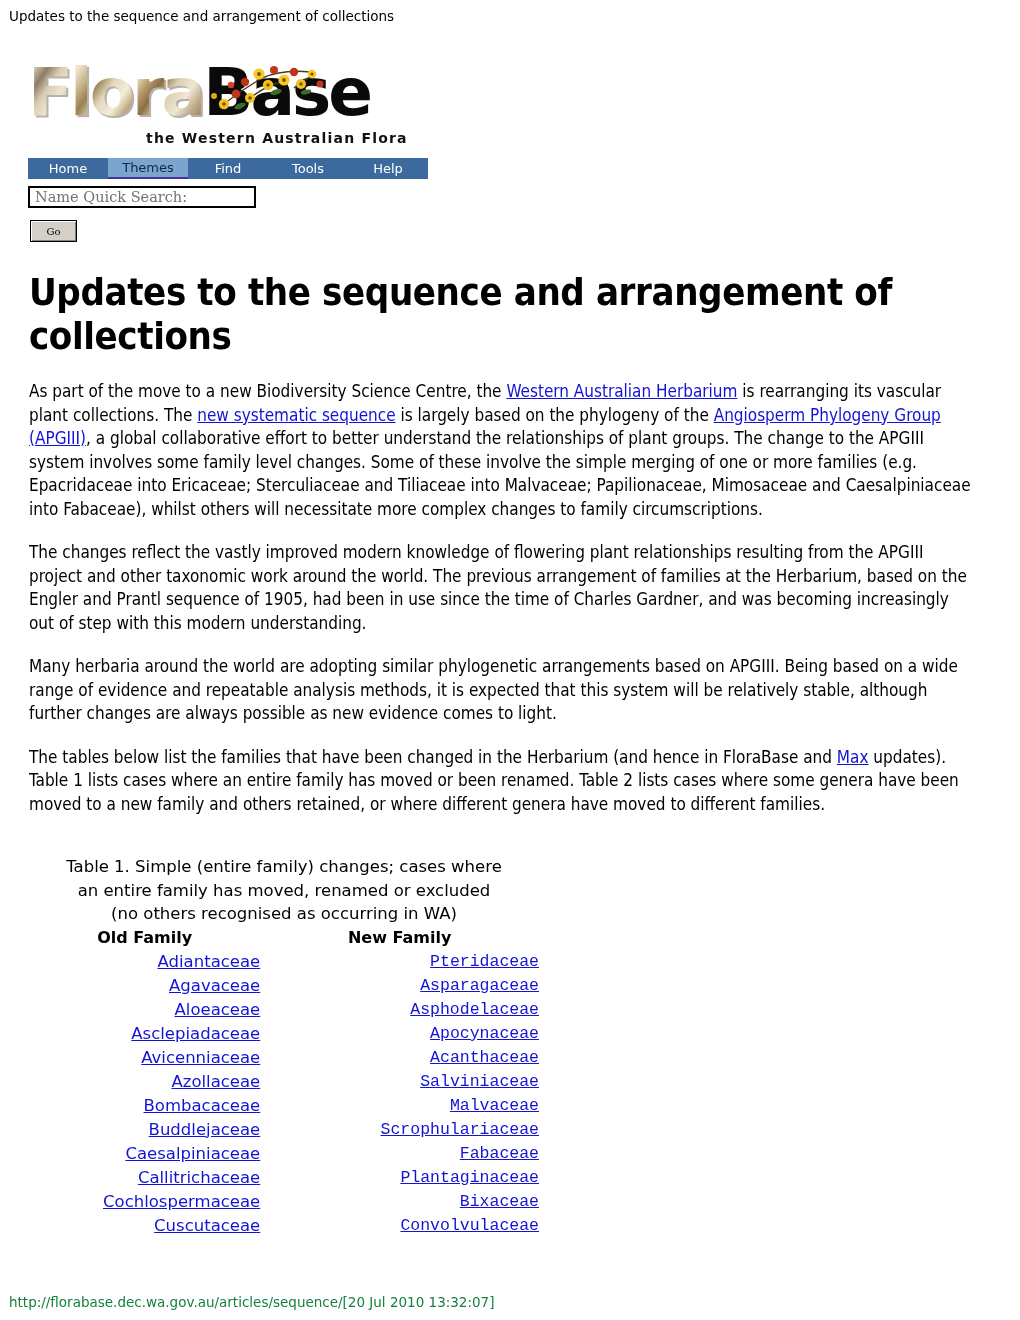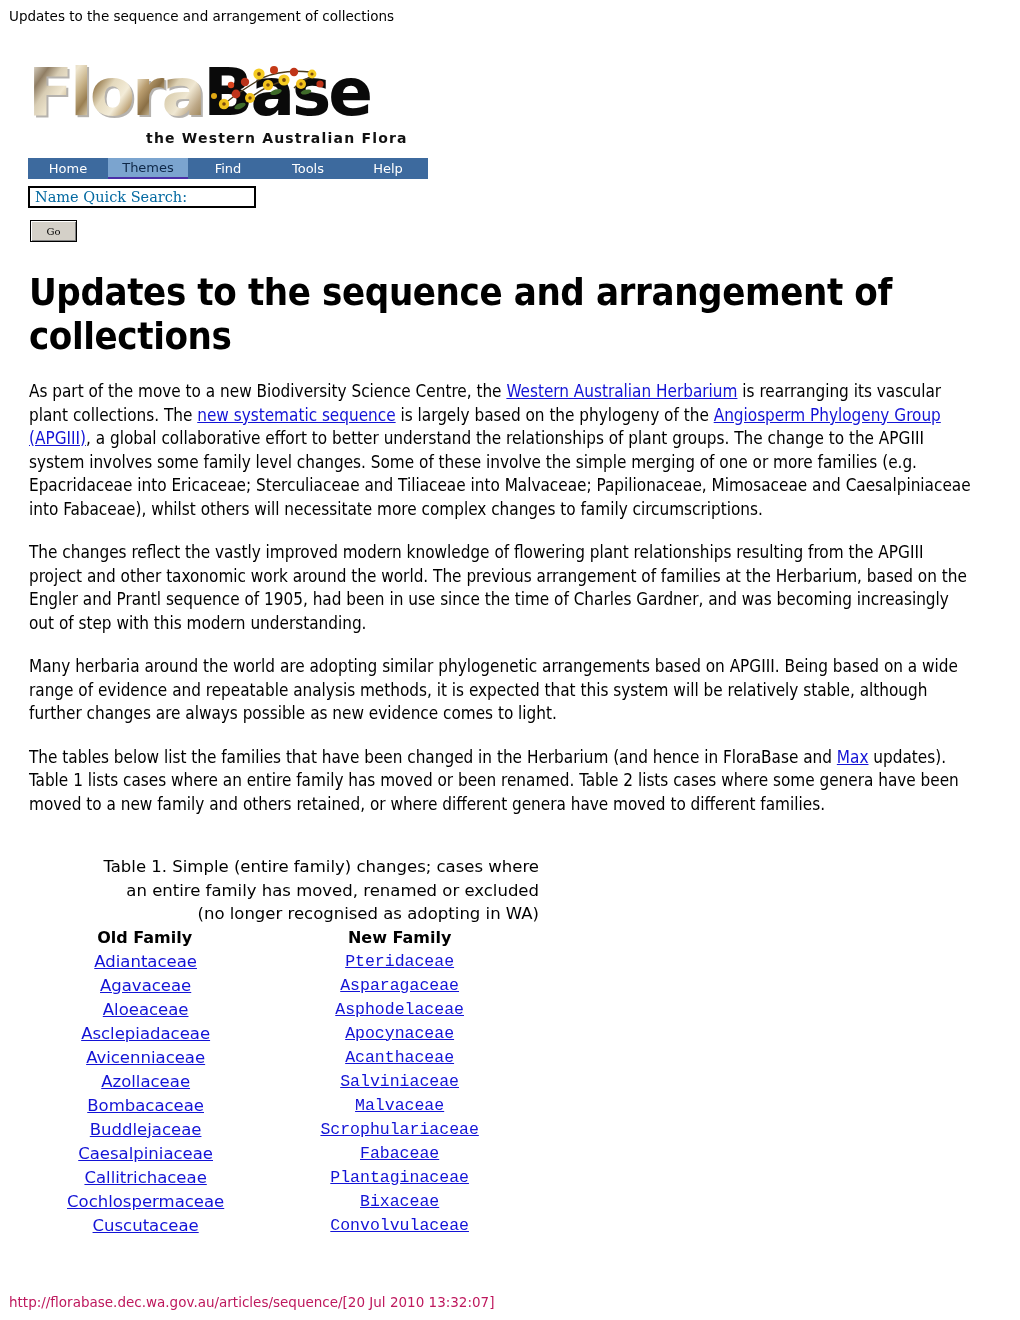--- a/index.html
+++ b/index.html
@@ -125,21 +125,21 @@
     position: absolute;
     left: 28px;
     top: 186px;
     width: 228px;
     height: 22px;
     box-sizing: border-box;
     border: 2px solid #000000;
     background: #ffffff;
     font-family: "DejaVu Serif", "Liberation Serif", serif;
     font-size: 14.5px;
-    color: #0369a1;
+    color: #737373;
     padding: 0 5px;
     line-height: 18px;
   }
   .go-button {
     position: absolute;
     left: 30px;
     top: 220px;
     width: 47px;
     height: 22px;
     box-sizing: border-box;
@@ -192,57 +192,57 @@
   .table-wrap {
     position: absolute;
     left: 29px;
     top: 855px;
     width: 510px;
   }
   .table-caption {
     font-family: "DejaVu Sans", "Liberation Sans", sans-serif;
     font-size: 16.5px;
     line-height: 23.5px;
-    text-align: right;
+    text-align: center;
     color: #000;
     margin-bottom: 2px;
   }
   table.families {
     width: 100%;
     border-collapse: collapse;
   }
   table.families th {
     font-family: "DejaVu Sans", "Liberation Sans", sans-serif;
     font-size: 16px;
     font-weight: bold;
     text-align: center;
     padding: 0 0 3px 0;
     color: #000;
   }
   table.families td {
     font-family: "DejaVu Sans", "Liberation Sans", sans-serif;
     font-size: 16.5px;
-    text-align: center;
+    text-align: right;
     padding: 2px 0 3px 0;
     vertical-align: top;
   }
   table.families td.col-old { width: 230px; padding-left: 2px; }
   table.families td.col-new { width: 280px; padding-left: 0px; font-family: Liberation Mono, monospace; }
   table.families th.col-old { width: 230px; }
   table.families th.col-new { width: 280px; }
 
   
   .footer-url {
     position: absolute;
     left: 9px;
     top: 1294px;
     font-family: "DejaVu Sans", "Liberation Sans", sans-serif;
     font-size: 13.5px;
     line-height: 16px;
-    color: #be185d;
+    color: #15803d;
     white-space: nowrap;
   }
 </style>
 </head>
 <body>
 
 <div class="page-title-bar">Updates to the sequence and arrangement of collections</div>
 
 <div class="masthead">
   <div class="logo">
@@ -313,21 +313,21 @@
   <p class="body-text">Many herbaria around the world are adopting similar phylogenetic arrangements based on APGIII. Being based on a wide range of evidence and repeatable analysis methods, it is expected that this system will be relatively stable, although further changes are always possible as new evidence comes to light.</p>
 
   <p class="body-text"><span>The tables below list the families that have been changed in the Herbarium (and hence in FloraBase and </span><a class="link" href="#">Max</a><span> updates). Table 1 lists cases where an entire family has moved or been renamed. Table 2 lists cases where some genera have been moved to a new family and others retained, or where different genera have moved to different families.</span></p>
 
 </div>
 
 <div class="table-wrap">
   <div class="table-caption">
     <div>Table 1. Simple (entire family) changes; cases where</div>
     <div>an entire family has moved, renamed or excluded</div>
-    <div>(no longer recognised as adopting in WA)</div>
+    <div>(no others recognised as occurring in WA)</div>
   </div>
 
   <table class="families">
     <thead>
       <tr>
         <th class="col-old">Old Family</th>
         <th class="col-new">New Family</th>
       </tr>
     </thead>
     <tbody>

